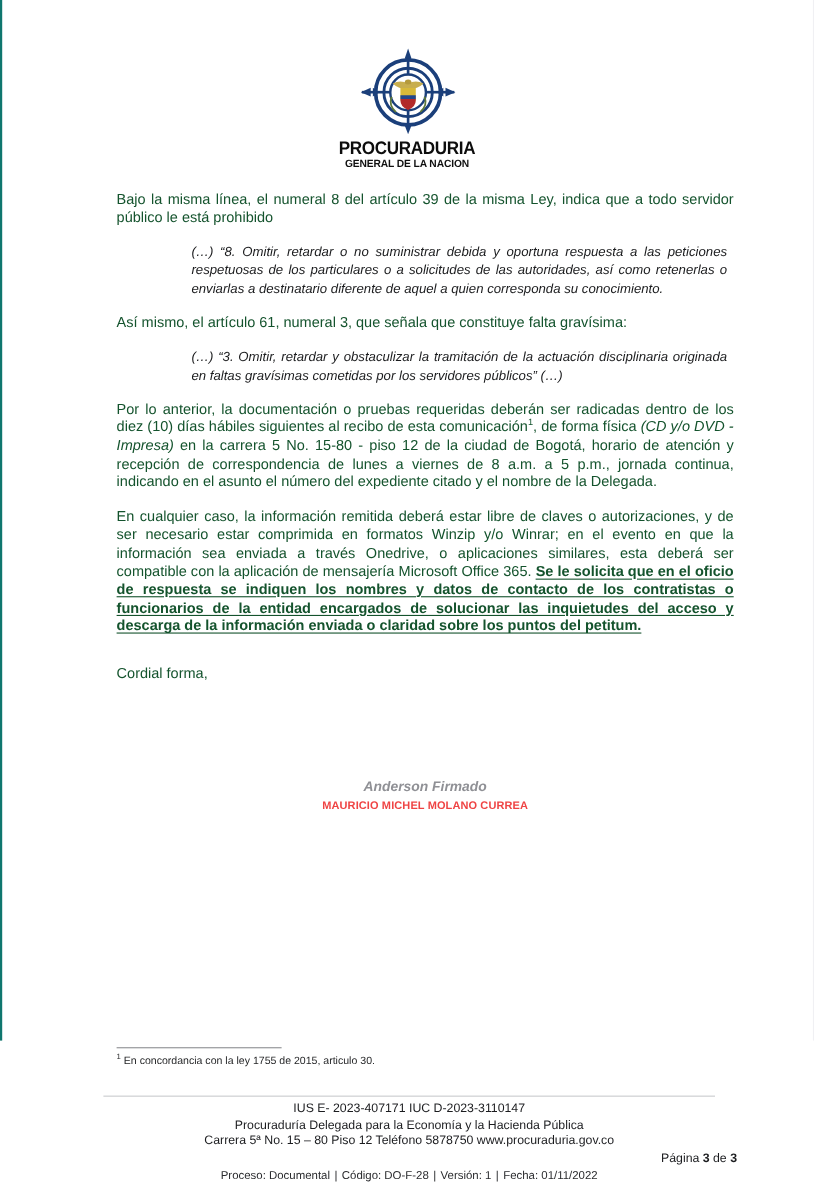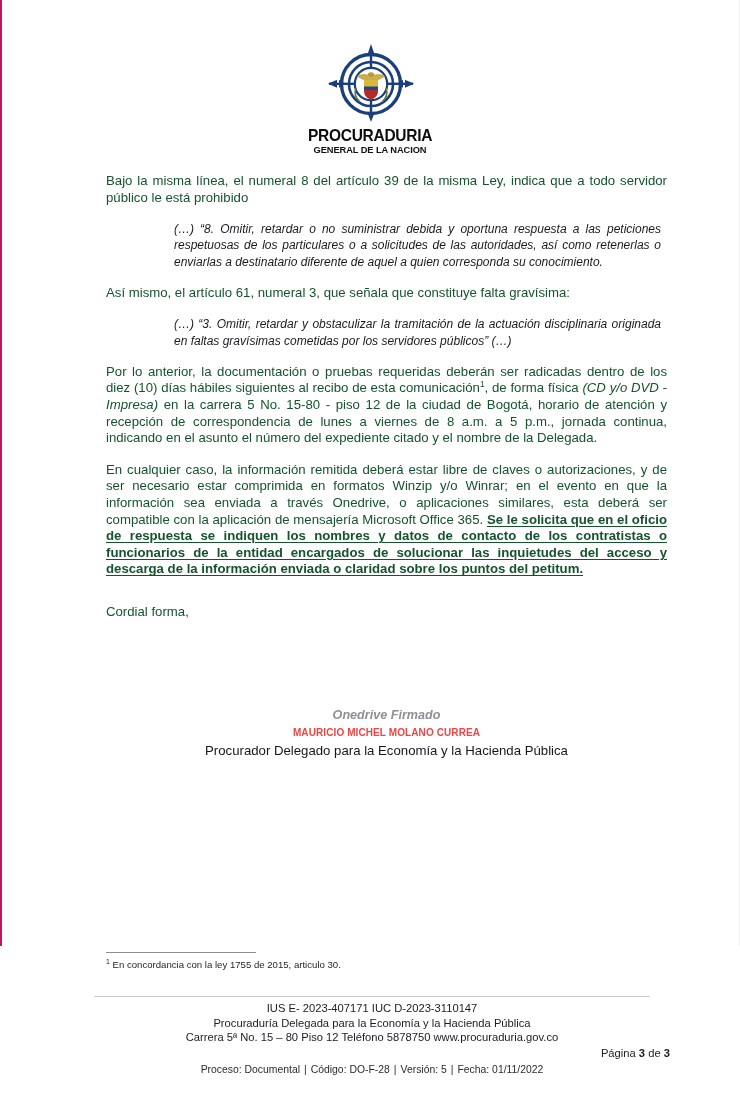--- a/index.html
+++ b/index.html
@@ -14,21 +14,21 @@
     color: #17181a;
     overflow: hidden;
     position: relative;
   }
   .page {
     position: relative;
     width: 740px;
     height: 946px;
     background: #ffffff;
     box-sizing: border-box;
-    border-left: 2px solid #be185d;
+    border-left: 2px solid #0f766e;
     border-right: 1px solid #f0f0f3;
   }
 
   
   .letterhead {
     padding-top: 42px;
     display: flex;
     justify-content: center;
   }
   .emblem {
@@ -263,35 +263,34 @@
     <p class="para"><span>Por lo anterior, la documentación o pruebas requeridas deberán ser radicadas dentro de los diez (10) días hábiles siguientes al recibo de esta comunicación</span><span class="sup">1</span><span>, de forma física </span><span class="it">(CD y/o DVD - Impresa)</span><span> en la carrera 5 No. 15-80 - piso 12 de la ciudad de Bogotá, horario de atención y recepción de correspondencia de lunes a viernes de 8 a.m. a 5 p.m., jornada continua, indicando en el asunto el número del expediente citado y el nombre de la Delegada.</span></p>
 
     <p class="para"><span>En cualquier caso, la información remitida deberá estar libre de claves o autorizaciones, y de ser necesario estar comprimida en formatos Winzip y/o Winrar; en el evento en que la información sea enviada a través Onedrive, o aplicaciones similares, esta deberá ser compatible con la aplicación de mensajería Microsoft Office 365. </span><span class="bu">Se le solicita que en el oficio de respuesta se indiquen los nombres y datos de contacto de los contratistas o funcionarios de la entidad encargados de solucionar las inquietudes del acceso y descarga de la información enviada o claridad sobre los puntos del petitum.</span></p>
 
     <div class="gap-sm"></div>
 
     <p class="para">Cordial forma,</p>
   </div>
 
   <div class="signature">
-    <div class="sig-original">Onedrive Firmado</div>
+    <div class="sig-original">Anderson Firmado</div>
     <div class="sig-name">MAURICIO MICHEL MOLANO CURREA</div>
-    <div class="sig-title">Procurador Delegado para la Economía y la Hacienda Pública</div>
   </div>
 
 
   <div class="footnote-wrap">
     <div class="footnote-rule"></div>
     <div class="footnote-text"><span class="sup">1</span><span> En concordancia con la ley 1755 de 2015, articulo 30.</span></div>
   </div>
 
   <div class="footer">
     <div class="footer-rule"></div>
     <div class="footer-lines">
       <div class="footer-line">IUS E- 2023-407171  IUC D-2023-3110147</div>
       <div class="footer-line">Procuraduría Delegada para la Economía y la Hacienda Pública</div>
       <div class="footer-line">Carrera 5ª No. 15 – 80 Piso 12 Teléfono 5878750 www.procuraduria.gov.co</div>
     </div>
     <div class="page-num"><span>Página </span><b>3</b><span> de </span><b>3</b></div>
-    <div class="process-line"><span>Proceso: Documental</span><span class="sep">|</span><span>Código: DO-F-28</span><span class="sep">|</span><span>Versión: 5</span><span class="sep">|</span><span>Fecha: 01/11/2022</span></div>
+    <div class="process-line"><span>Proceso: Documental</span><span class="sep">|</span><span>Código: DO-F-28</span><span class="sep">|</span><span>Versión: 1</span><span class="sep">|</span><span>Fecha: 01/11/2022</span></div>
   </div>
 
 </div>
 
 </body></html>

